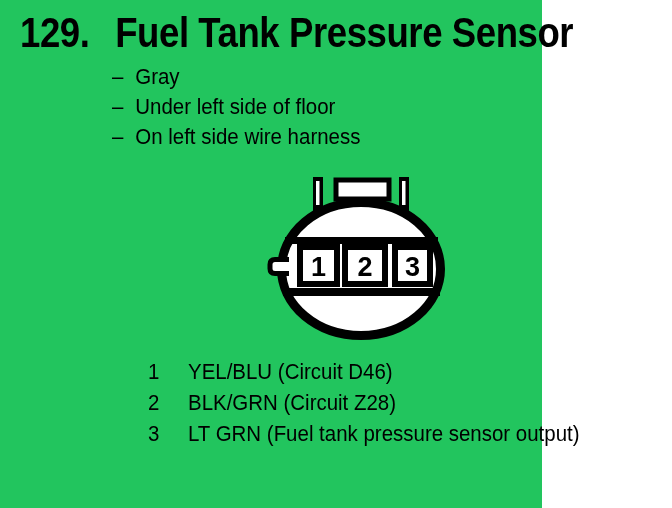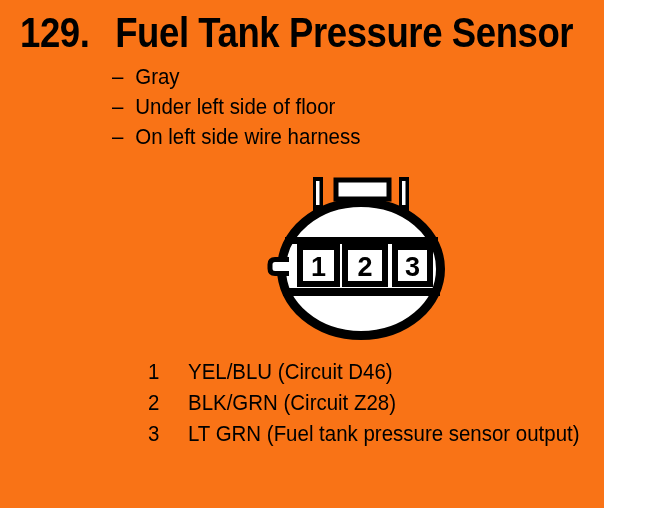--- a/index.html
+++ b/index.html
@@ -4,21 +4,21 @@
 <style>
   html,body{margin:0;padding:0;}
   body{
     width:672px;height:508px;
     background:#ffffff;
     font-family:"Liberation Sans","DejaVu Sans",sans-serif;
     color:#000;
     overflow:hidden;
   }
   .page{
-    position:relative;width:604px;height:508px;background:#f97316;
+    position:relative;width:542px;height:508px;background:#22c55e;
   }
   
   .heading{
     position:absolute;left:20px;top:10px;
     font-size:43px;font-weight:bold;line-height:1.05;
     white-space:nowrap;letter-spacing:-0.5px;
     transform:scaleX(0.85);transform-origin:0 0;
   }
   .heading .num{display:inline-block;width:112px;}
   

